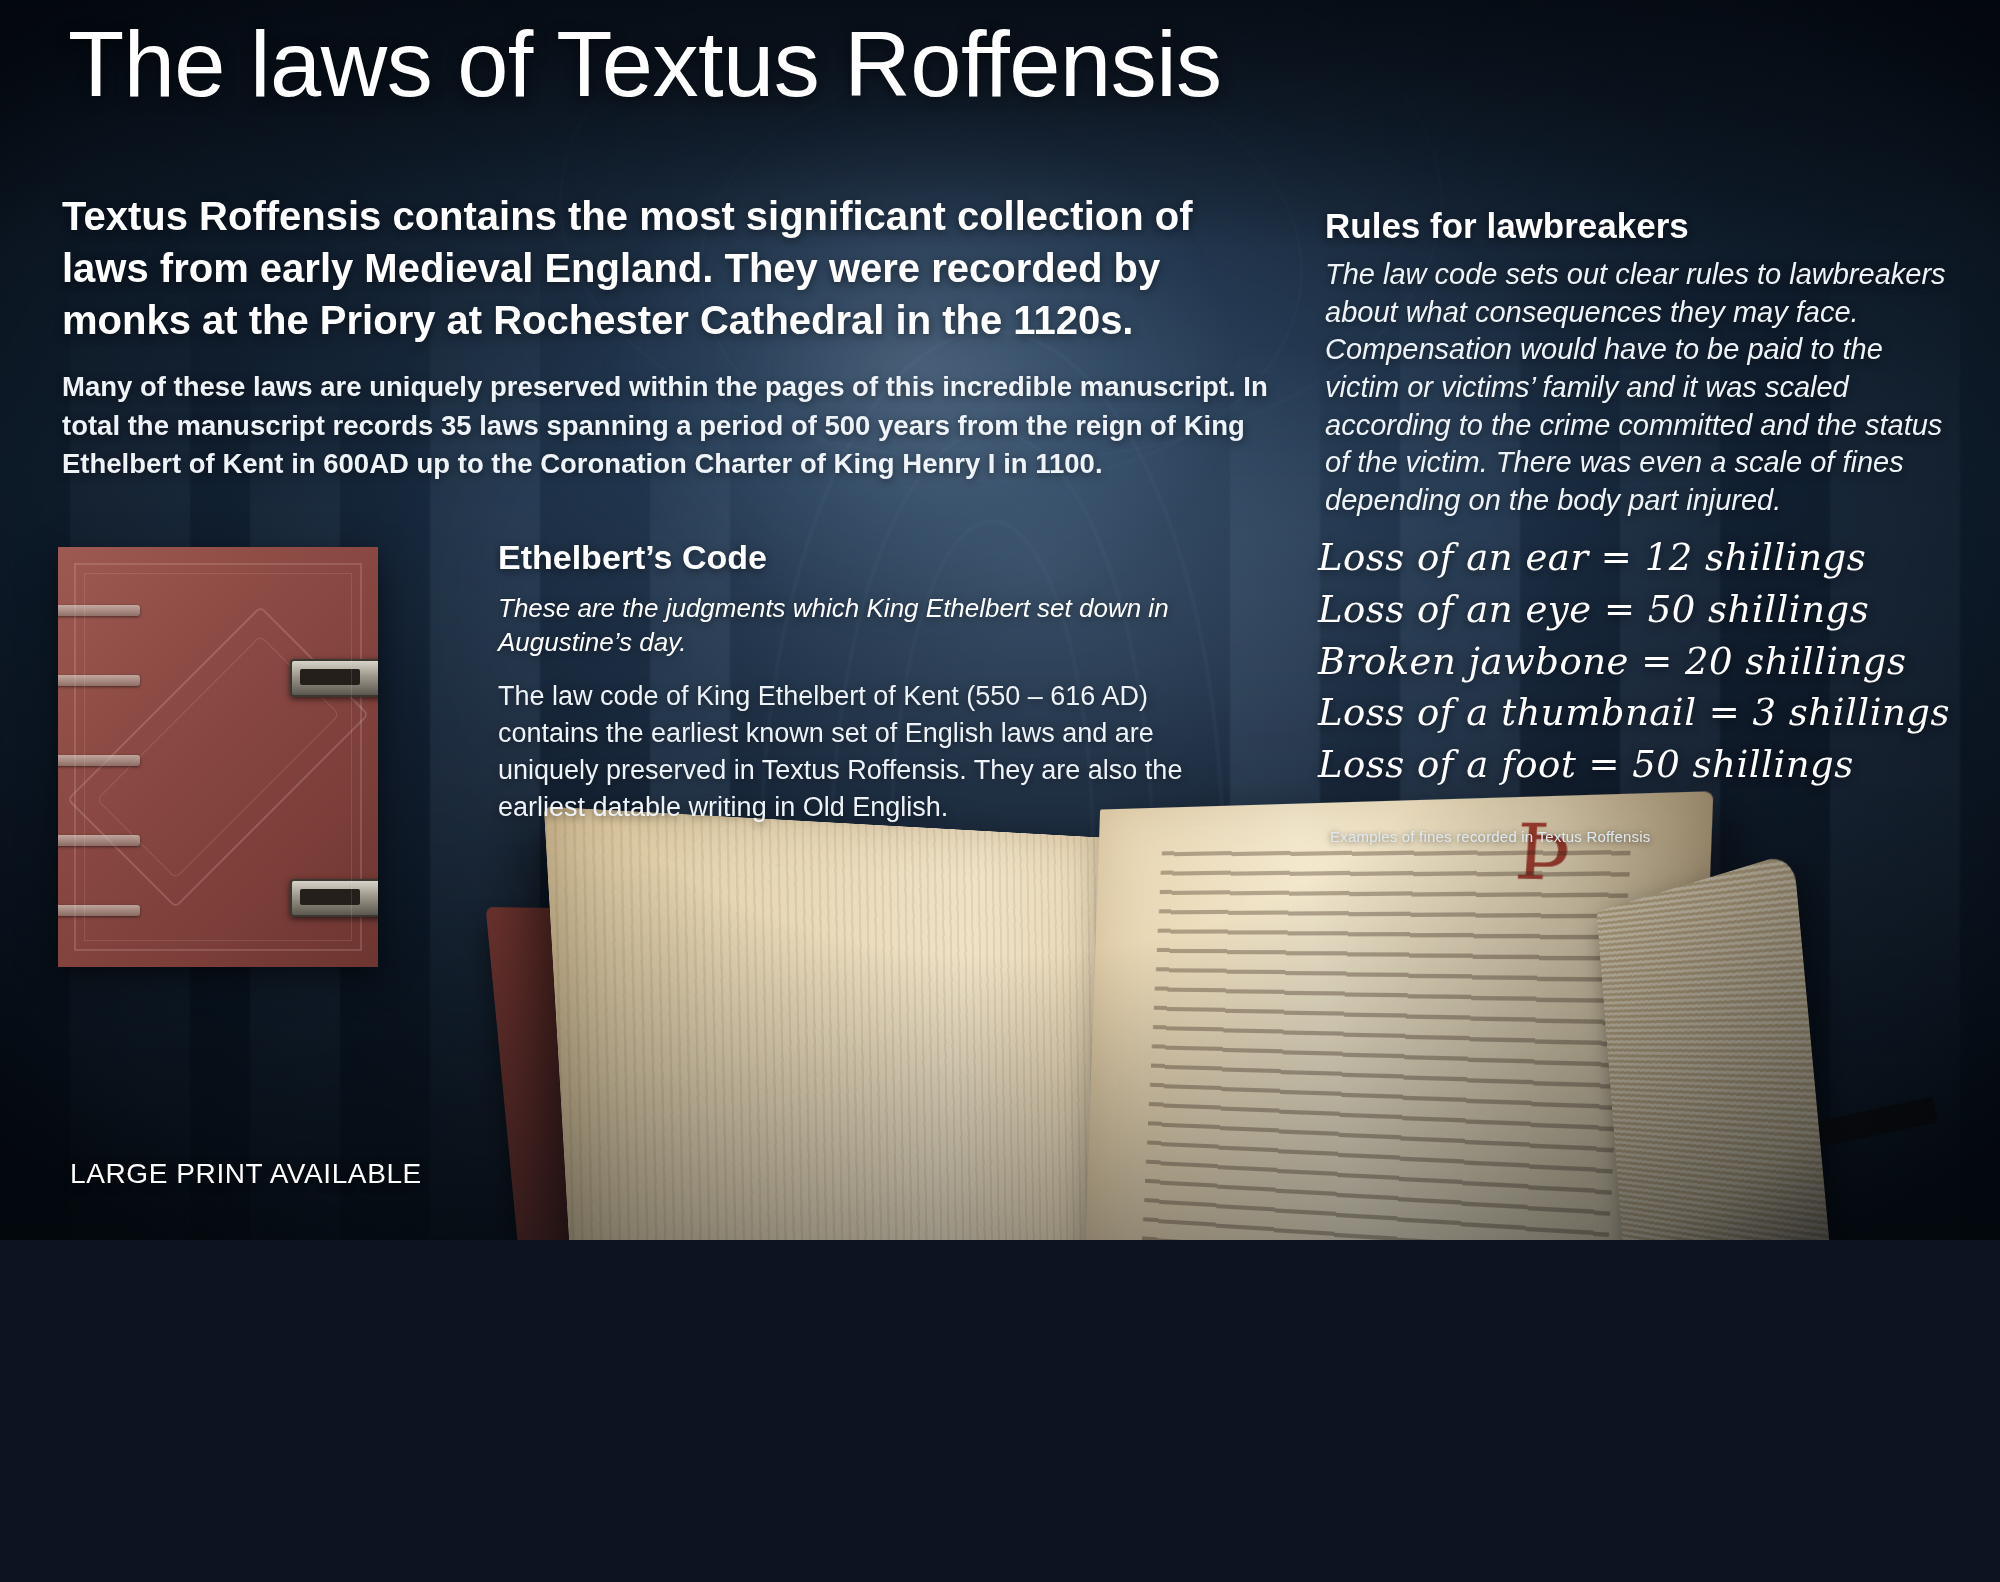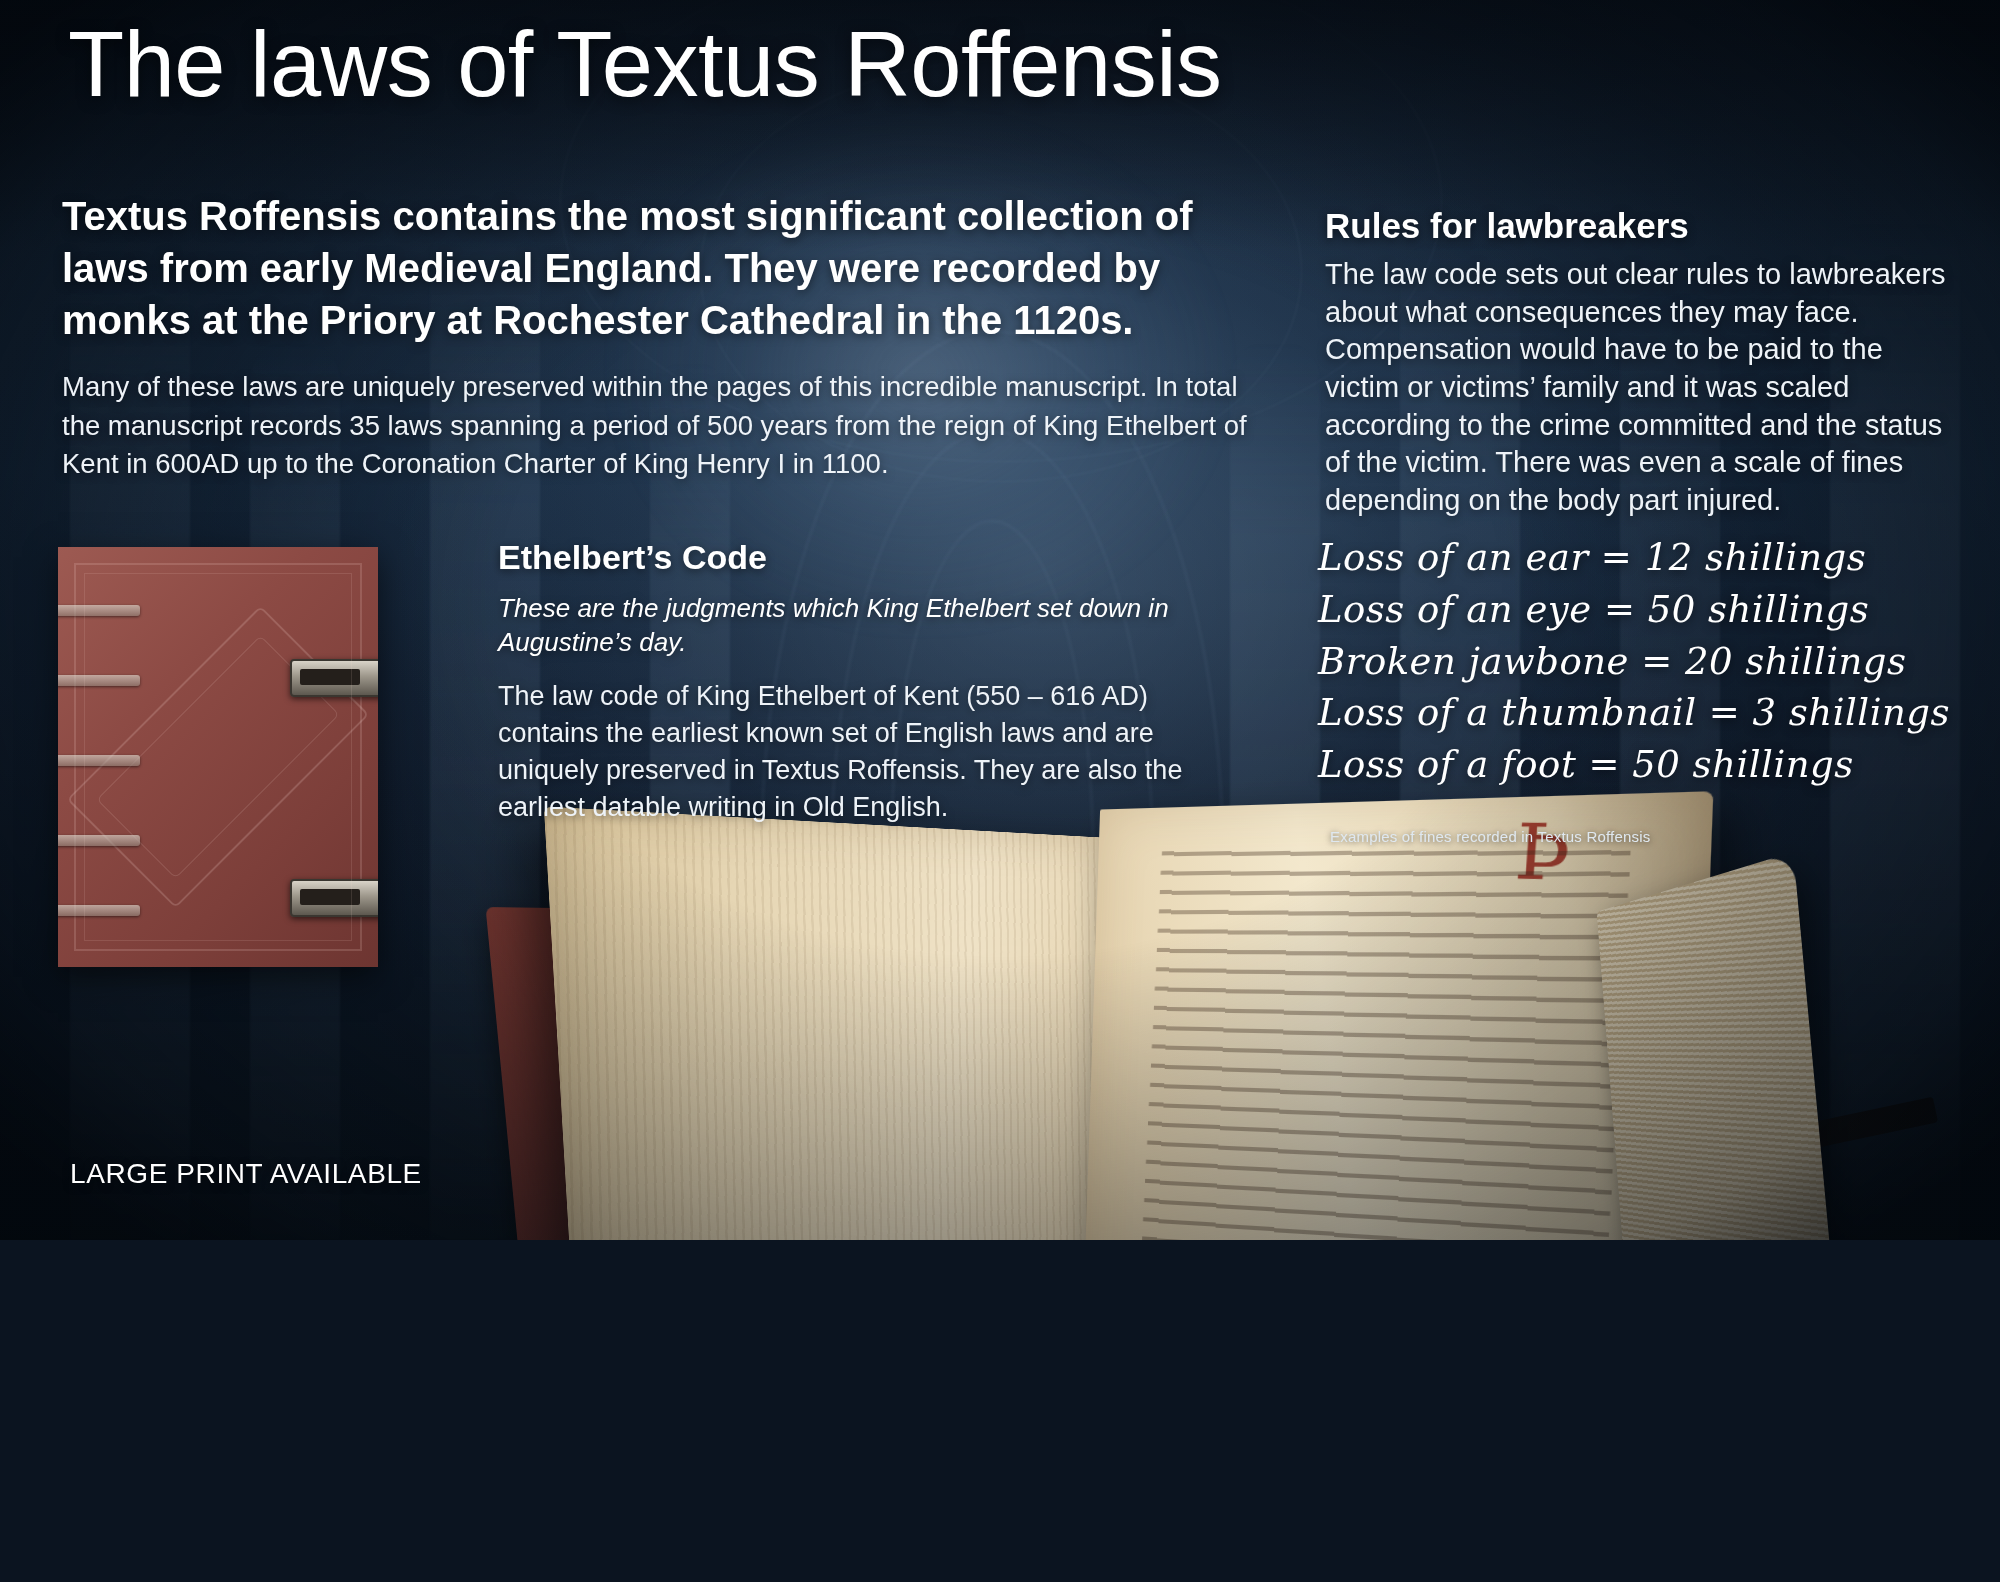--- a/index.html
+++ b/index.html
@@ -86,39 +86,40 @@
     font-size: 40px;
     font-weight: 700;
     line-height: 1.30;
     text-shadow: 0 2px 10px rgba(0,0,0,0.5);
   }
   .body-sm {
     margin-top: 22px;
     color: #eef3f8;
     font-size: 27.5px;
     line-height: 1.40;
-    font-weight: 400;
+    font-weight: 700;
     text-shadow: 0 2px 8px rgba(0,0,0,0.5);
   }
 
   
   .right-col { position: absolute; left: 1325px; top: 182px; width: 630px; }
   .rules-head {
     color: #ffffff;
     font-size: 35px;
     font-weight: 700;
     text-shadow: 0 2px 9px rgba(0,0,0,0.55);
     margin-top: 24px;
   }
   .rules-body {
     margin-top: 10px;
     color: #eef3f8;
     font-size: 29px;
     line-height: 1.30;
     text-shadow: 0 2px 8px rgba(0,0,0,0.5);
+    font-style: italic;
   }
 
   .fines {
     position: absolute;
     left: 1318px; top: 532px;
     width: 680px;
     font-family: "DejaVu Serif", serif;
     font-style: italic;
     color: #ffffff;
     font-size: 37px;

